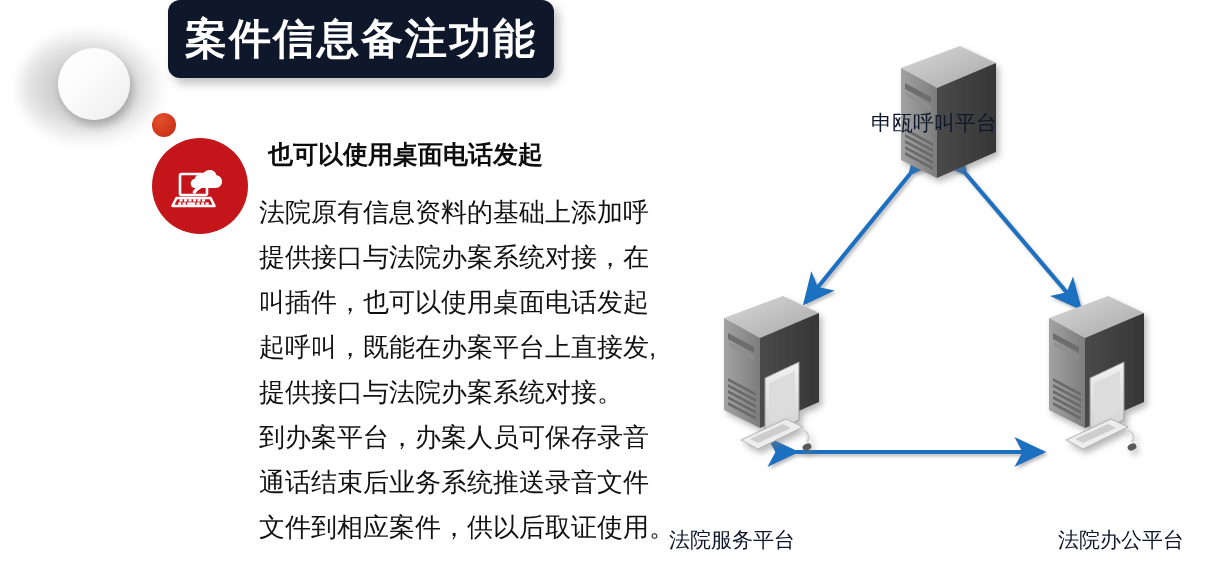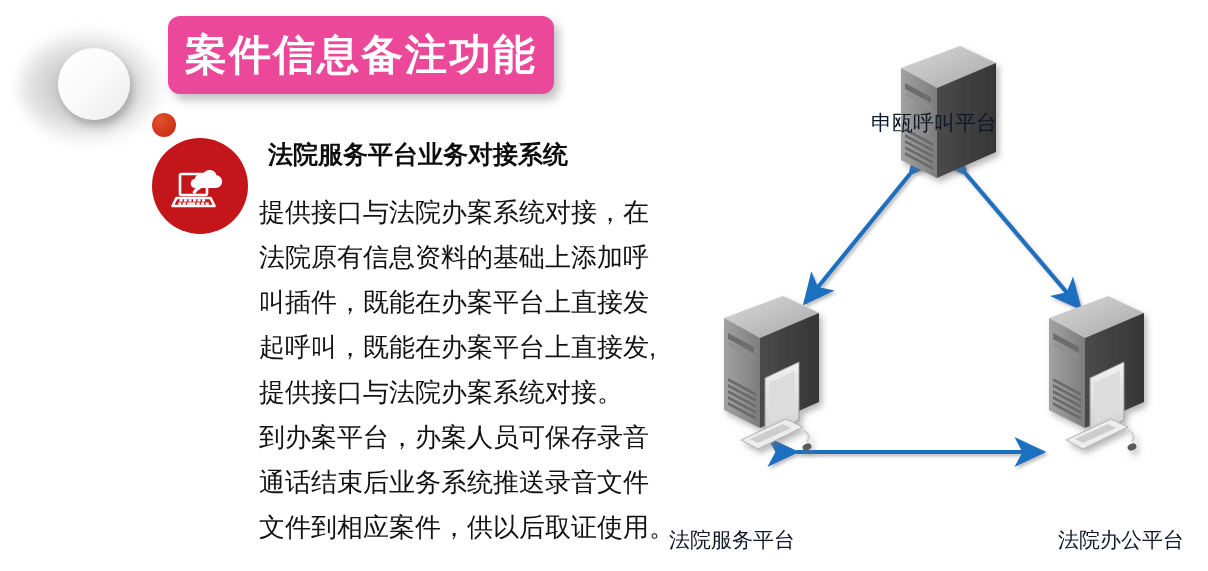--- a/index.html
+++ b/index.html
@@ -44,24 +44,24 @@
     width: 24px;
     height: 24px;
     border-radius: 50%;
     background: radial-gradient(circle at 34% 30%, #e2502b 0%, #d23a1d 55%, #c02a12 100%);
   }
 
   
   .title-banner {
     position: absolute;
     left: 168px;
-    top: 16px;
+    top: 0;
     width: 386px;
     height: 78px;
-    background: #ec4899;
+    background: #0f172a;
     border-radius: 12px;
     box-shadow: 5px 6px 10px rgba(120,120,120,0.45);
     display: flex;
     align-items: center;
     justify-content: center;
   }
   .title-banner .title-text {
     color: #ffffff;
     font-size: 42px;
     font-weight: bold;
@@ -168,26 +168,26 @@
         <rect x="13.7" y="42.4" width="3.1" height="2.4"></rect>
         <rect x="18.2" y="42.4" width="8.0" height="2.4"></rect>
         <rect x="27.6" y="42.4" width="3.1" height="2.4"></rect>
         <rect x="32.1" y="42.4" width="3.1" height="2.4"></rect>
         <rect x="36.6" y="42.4" width="3.1" height="2.4"></rect>
       </g>
     </svg>
   </span>
 </div>
 
-<div class="content-heading">法院服务平台业务对接系统</div>
+<div class="content-heading">也可以使用桌面电话发起</div>
 
 <div class="content-body">
+  <span class="body-line">法院原有信息资料的基础上添加呼</span>
   <span class="body-line">提供接口与法院办案系统对接，在</span>
-  <span class="body-line">法院原有信息资料的基础上添加呼</span>
-  <span class="body-line">叫插件，既能在办案平台上直接发</span>
+  <span class="body-line">叫插件，也可以使用桌面电话发起</span>
   <span class="body-line">起呼叫，既能在办案平台上直接发,</span>
   <span class="body-line">提供接口与法院办案系统对接。</span>
   <span class="body-line">到办案平台，办案人员可保存录音</span>
   <span class="body-line">通话结束后业务系统推送录音文件</span>
   <span class="body-line">文件到相应案件，供以后取证使用。</span>
 </div>
 
 <div class="diagram">
 
   <svg width="608" height="571" viewBox="0 0 608 571" aria-hidden="true">

